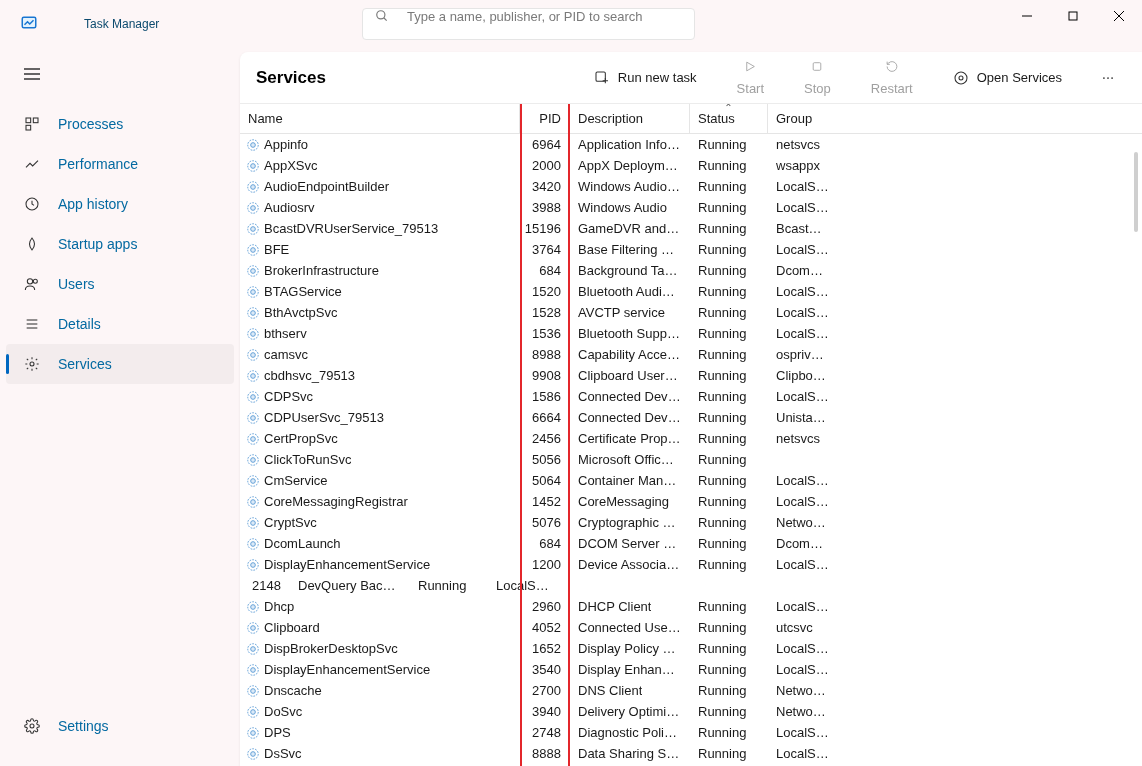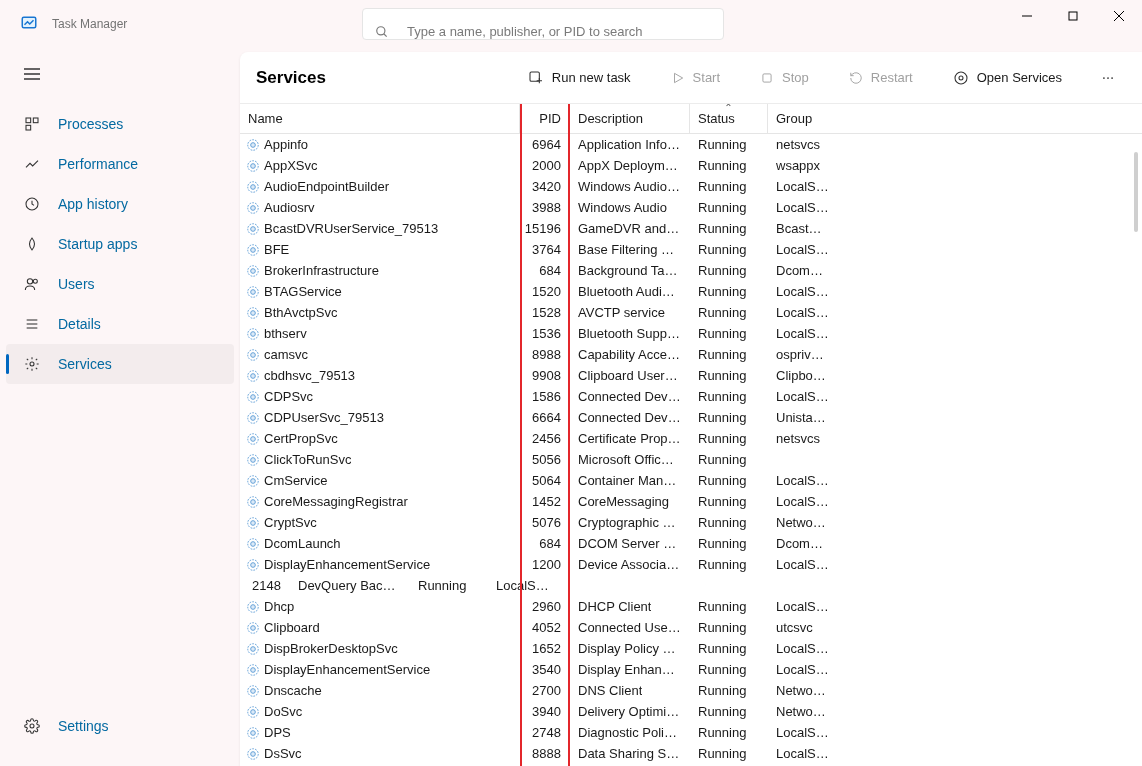--- a/index.html
+++ b/index.html
@@ -1,39 +1,39 @@
 <!DOCTYPE html>
 <html><head>
 <meta charset="utf-8">
 <style>
   * { box-sizing: border-box; margin: 0; padding: 0; font-family: "Segoe UI", sans-serif; }
   body { width: 1142px; height: 766px; background: #fdf6f7; overflow: hidden; position: relative; }
   .titlebar { height: 48px; display: flex; align-items: center; padding-left: 20px; position: relative; }
   .app-icon { width: 18px; height: 18px; margin-right: 14px; }
-  .app-title { font-size: 12px; color: #737373; }
+  .app-title { font-size: 12px; color: #0c4a6e; margin-left: 32px; }
   .win-controls { position: absolute; right: 0; top: 0; display: flex; }
   .win-btn { width: 46px; height: 32px; display: flex; align-items: center; justify-content: center; color: #000; }
   .win-btn svg { stroke: #000; }
-  .searchbox { position: absolute; left: 362px; top: 8px; width: 362px; height: 32px; background: #fff; border: 1px solid #e5e5e5; border-radius: 4px; display: flex; align-items: flex-end; padding: 0 12px; color: #7a7a7a; font-size: 13px; }
+  .searchbox { position: absolute; left: 362px; top: 8px; width: 333px; height: 32px; background: #fff; border: 1px solid #e5e5e5; border-radius: 4px; display: flex; align-items: flex-start; padding: 0 12px; color: #7a7a7a; font-size: 13px; }
   .searchbox svg { margin-right: 18px; }
   .main { display: flex; height: 718px; }
   .sidebar { width: 240px; padding-top: 8px; }
   .hamburger { width: 40px; height: 36px; margin-left: 12px; display: flex; align-items: center; justify-content: center; border-radius: 4px; }
   .nav { margin-top: 12px; }
   .nav-item { height: 40px; display: flex; align-items: center; padding-left: 16px; font-size: 14px; color: #0369a1; border-radius: 4px; margin: 0 6px; position: relative; }
   .nav-item .nicon { width: 20px; margin-right: 16px; display: flex; justify-content: center; }
   .nav-item.active { background: #f3eced; }
   .nav-item.active::before { content:""; position:absolute; left:0; top:10px; width:3px; height:20px; background:#0067c0; border-radius:2px; }
   .settings-item { position: absolute; bottom: 20px; width: 228px; }
   .content { flex: 1; background: #fff; border-radius: 8px 0 0 0; margin-top: 4px; box-shadow: 0 1px 3px rgba(0,0,0,0.08); display: flex; flex-direction: column; overflow: hidden; position:relative;}
   .content-header { height: 52px; display: flex; align-items: center; border-bottom: 1px solid #ececec; padding: 0 16px; }
   .content-title { font-size: 17px; font-weight: 600; flex: 1; }
   .toolbar { display: flex; align-items: center; gap: 16px; }
   .tbtn { display: flex; align-items: center; height: 36px; padding: 0 12px; font-size: 13px; color: #1a1a1a; border-radius: 4px; gap: 8px; }
-  .tbtn.disabled { color: #a0a0a0; }
+  .tbtn.disabled { color: #a0a0a0; flex-direction: column; }
   .tbtn.disabled svg { stroke: #a0a0a0; }
   .more { width: 36px; justify-content: center; padding:0; }
   .table-head { display: flex; height: 30px; align-items: center; font-size: 13px; color: #1a1a1a; border-bottom: 1px solid #e5e5e5; }
   .col { padding: 0 8px; border-right: 1px solid #e5e5e5; height: 100%; display: flex; align-items: center; white-space: nowrap; overflow: hidden; text-overflow: ellipsis; }
   .col:last-child { border-right: none; }
   .c-name { width: 280px; }
   .c-pid  { width: 50px; justify-content: flex-end; text-align: right; }
   .c-desc { width: 120px; }
   .c-stat { width: 78px; position: relative; }
   .c-group{ width: 70px; }

